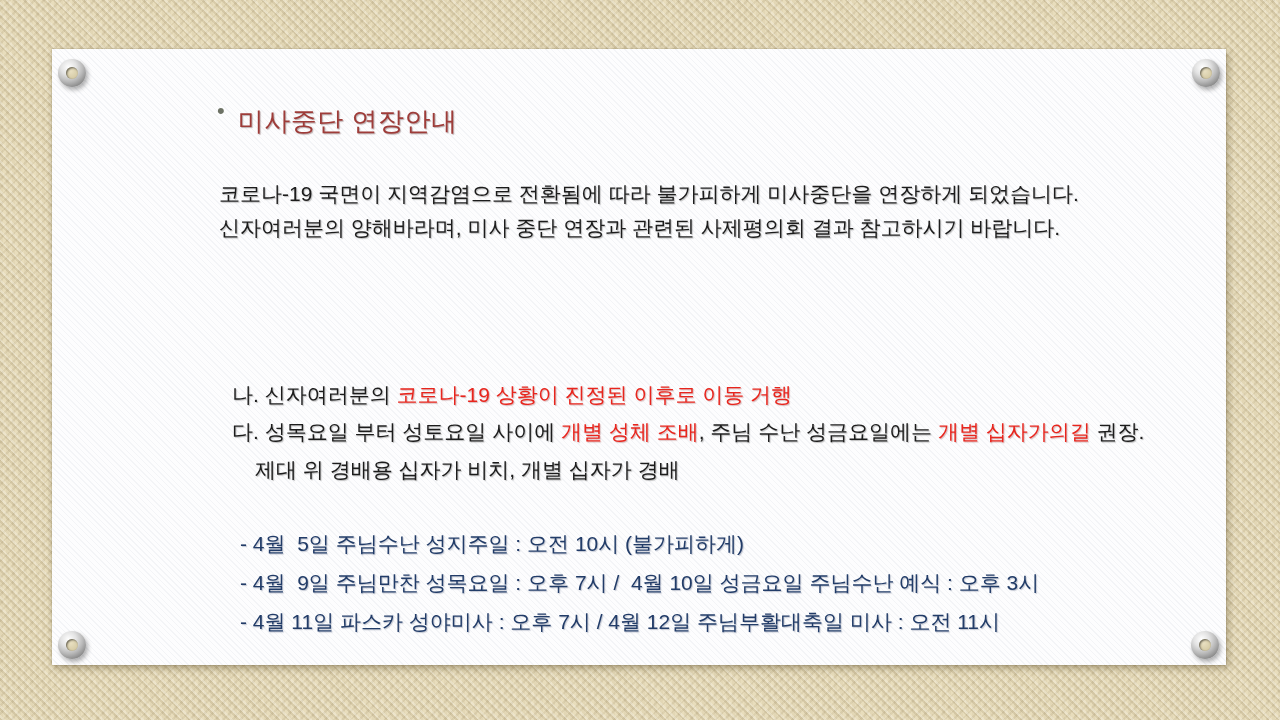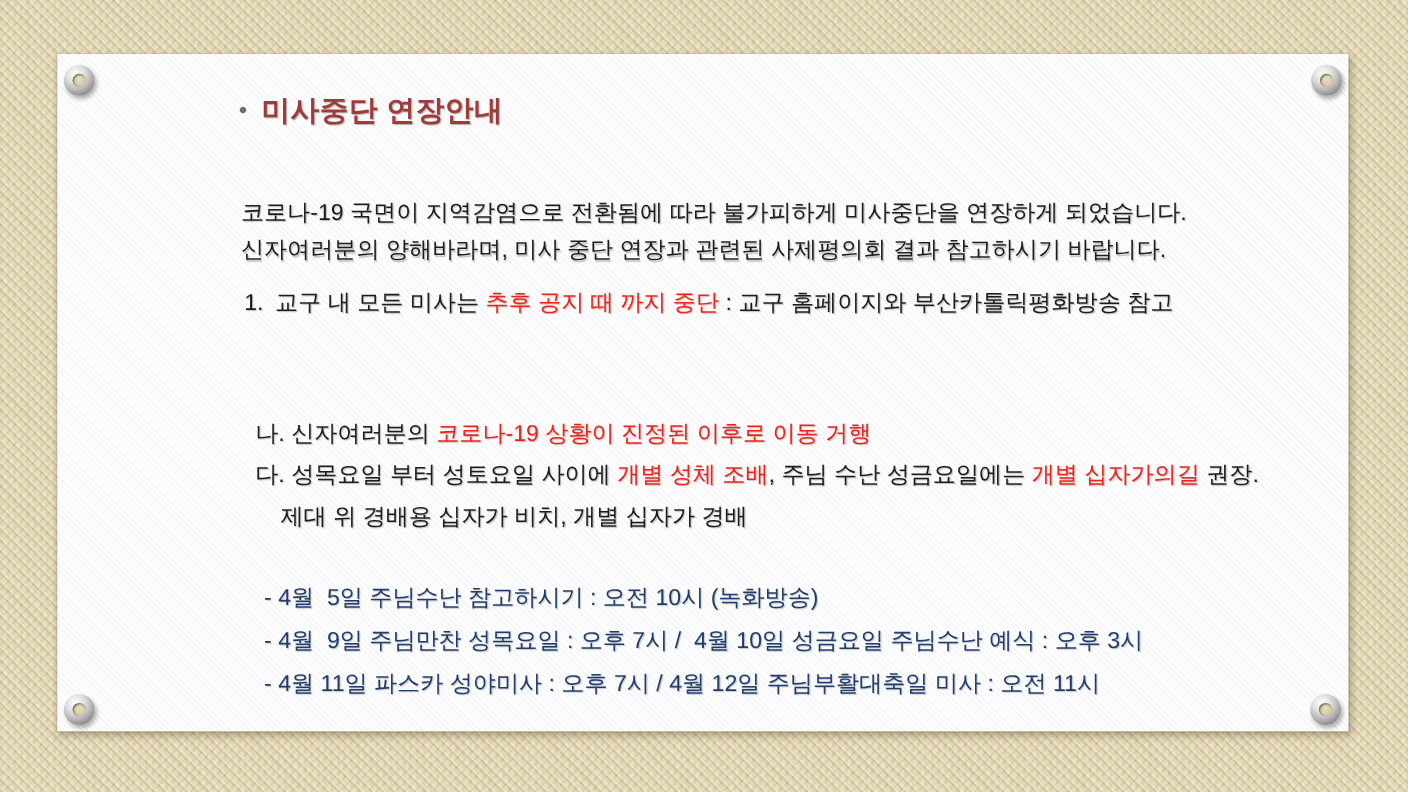--- a/index.html
+++ b/index.html
@@ -42,23 +42,24 @@
   
   .title-row {
     position: absolute; left: 165px; top: 33px;
     display: flex; align-items: center; gap: 13px;
     white-space: pre;
   }
   .bullet {
     color: #6d7265; font-size: 22px; line-height: 36px;
   }
   .title-text {
-    color: #9e3c39; font-size: 26px; font-weight: bold; line-height: 36px;
+    color: #9e3c39; font-size: 26px; font-weight: normal; line-height: 36px;
     letter-spacing: 0.5px;
     text-shadow: 1px 1px 1px rgba(70,25,25,0.35);
+    margin-top: 21px;
   }
 
   
   .line {
     position: absolute; white-space: pre;
     font-size: 21px; font-weight: normal; line-height: 30px;
   }
   .seg { white-space: pre; }
   .c-black { color: #1c1c1c; text-shadow: 1px 1px 1px rgba(110,110,110,0.45); }
   .c-red   { color: #e8251d; text-shadow: 1px 1px 1px rgba(150,60,60,0.35); }
@@ -82,41 +83,38 @@
     </div>
 
     <div class="line" style="left:132px; top:100px;">
       <span class="seg c-black">코로나-19 국면이 지역감염으로 전환됨에 따라 불가피하게 미사중단을 연장하게 되었습니다.</span>
     </div>
 
     <div class="line" style="left:132px; top:134px;">
       <span class="seg c-black">신자여러분의 양해바라며, 미사 중단 연장과 관련된 사제평의회 결과 참고하시기 바랍니다.</span>
     </div>
 
-    <div class="line" style="left:135px; top:182px;">
-      <span class="seg c-black num">1.</span><span class="seg c-black">교구 내 모든 미사는 </span><span class="seg c-red">추후 공지 때 까지 중단</span><span class="seg c-black"> : 교구 홈페이지와 부산카톨릭평화방송 참고</span>
-    </div>
 
 
 
     <div class="line" style="left:145px; top:301px;">
       <span class="seg c-black">나. 신자여러분의 </span><span class="seg c-red">코로나-19 상황이 진정된 이후로 이동 거행</span>
     </div>
 
     <div class="line" style="left:145px; top:338px;">
       <span class="seg c-black">다. 성목요일 부터 성토요일 사이에 </span><span class="seg c-red">개별 성체 조배</span><span class="seg c-black">, 주님 수난 성금요일에는 </span><span class="seg c-red">개별 십자가의길</span><span class="seg c-black"> 권장.</span>
     </div>
 
     <div class="line" style="left:168px; top:376px;">
       <span class="seg c-black">제대 위 경배용 십자가 비치, 개별 십자가 경배</span>
     </div>
 
 
     <div class="line" style="left:153px; top:450px;">
-      <span class="seg c-blue">- 4월  5일 주님수난 참고하시기 : 오전 10시 (녹화방송)</span>
+      <span class="seg c-blue">- 4월  5일 주님수난 성지주일 : 오전 10시 (불가피하게)</span>
     </div>
 
     <div class="line" style="left:153px; top:489px;text-align:right;">
       <span class="seg c-blue">- 4월  9일 주님만찬 성목요일 : 오후 7시 /  4월 10일 성금요일 주님수난 예식 : 오후 3시</span>
     </div>
 
     <div class="line" style="left:153px; top:528px;">
       <span class="seg c-blue">- 4월 11일 파스카 성야미사 : 오후 7시 / 4월 12일 주님부활대축일 미사 : 오전 11시</span>
     </div>
 

